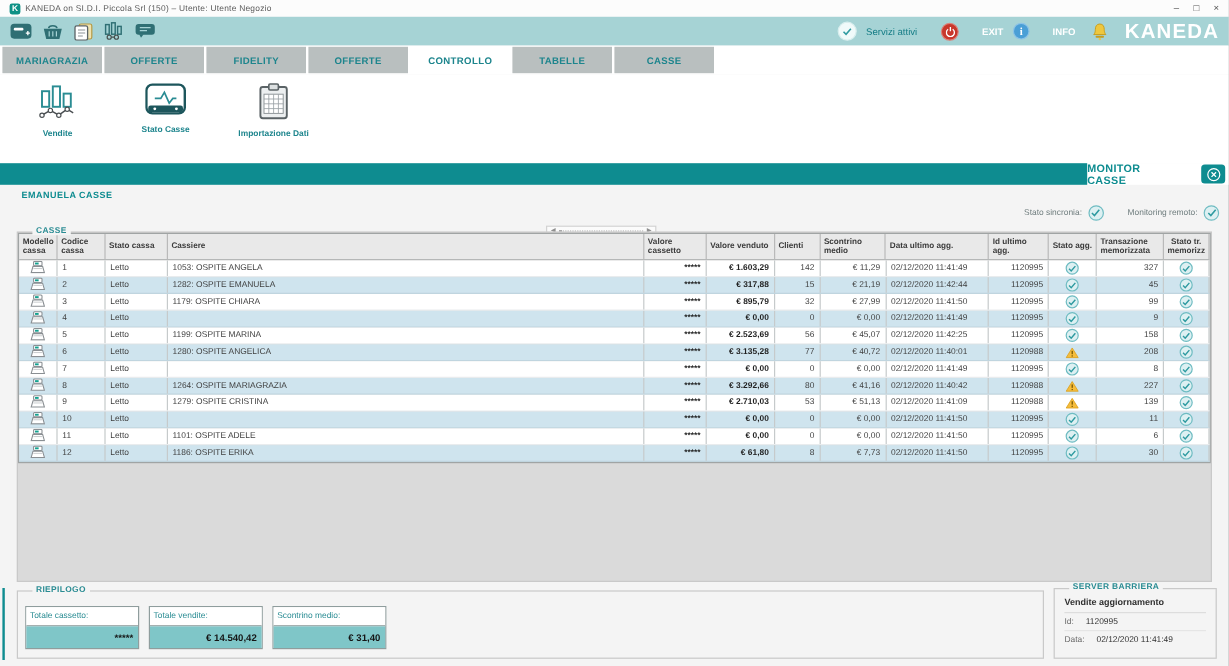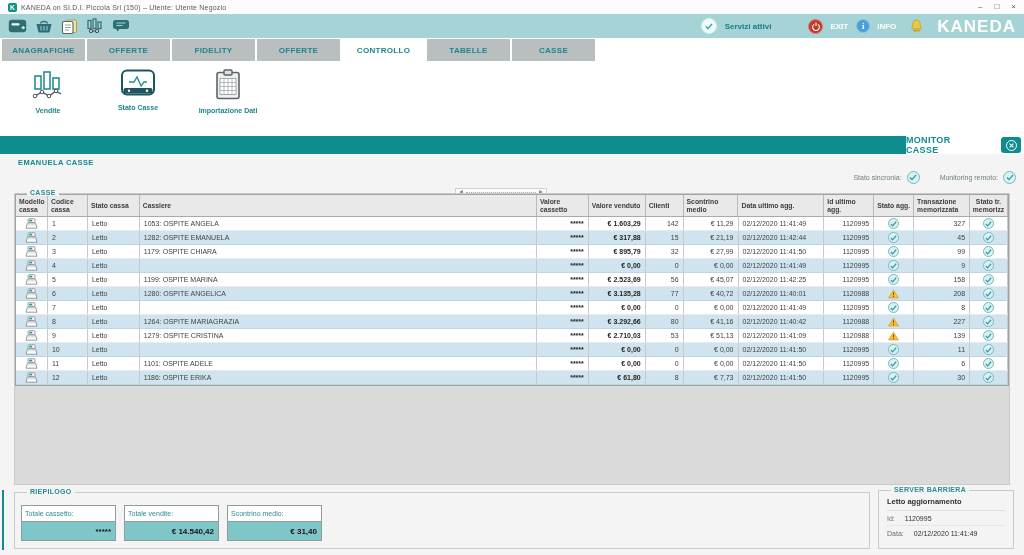--- a/index.html
+++ b/index.html
@@ -17,22 +17,22 @@
   .win-controls span{cursor:pointer;}
 
   
   .toolbar{position:absolute;left:0;top:14px;width:100%;height:24px;background:#a6d3d5;
            display:flex;align-items:center;justify-content:space-between;padding:0 8px;box-sizing:border-box;}
   .tool-left{display:flex;align-items:center;gap:8px;}
   .tool-btn{height:18px;display:flex;align-items:center;justify-content:center;cursor:pointer;}
   .tool-right{display:flex;align-items:center;gap:8px;}
   .svc-check{width:14px;height:14px;border-radius:50%;background:#f0fafa;border:1px solid #d8eeee;
              display:flex;align-items:center;justify-content:center;}
-  .svc-label{color:#157d86;font-weight:bold;font-size:8px;margin-right:29px;}
-  .pill-btn{display:flex;align-items:center;gap:7px;cursor:pointer;}
+  .svc-label{color:#157d86;font-weight:normal;font-size:8px;margin-right:12px;}
+  .pill-btn{display:flex;align-items:center;gap:19px;cursor:pointer;}
   .exit-icon{width:15px;height:15px;border-radius:50%;background:#c8372b;border:1.5px solid #dc8078;
              display:flex;align-items:center;justify-content:center;box-sizing:border-box;}
   .pill-label{color:#fff;font-weight:bold;font-size:8px;}
   .info-icon{width:14px;height:14px;border-radius:50%;background:#4a9fd6;border:1.5px solid #8cc3e6;
              color:#fff;font-size:9px;font-weight:bold;font-family:"Liberation Serif",serif;
              display:flex;align-items:center;justify-content:center;box-sizing:border-box;}
   .bell-wrap{margin:0 6px;cursor:pointer;display:flex;}
   .brand{color:#fff;font-size:17px;font-weight:800;letter-spacing:1px;line-height:1;}
 
   
@@ -193,21 +193,21 @@
             <path d="M6.5 1 C3.8 1 2.8 3 2.8 5.5 C2.8 8.6 1.4 9.8 1.4 9.8 h10.2 C11.6 9.8 10.2 8.6 10.2 5.5 C10.2 3 9.2 1 6.5 1 Z" fill="#eec73e" stroke="#c79d1d" stroke-width="0.8"></path>
             <rect x="3" y="10.8" width="7" height="1.6" rx="0.8" fill="#c79d1d"></rect>
             <circle cx="6.5" cy="13.6" r="1" fill="#eec73e"></circle>
           </svg>
         </span>
       <span class="brand">KANEDA</span>
     </div>
   </div>
 
   <div class="tabbar">
-      <div class="tab">ANAGRAFICHE</div>
+      <div class="tab">MARIAGRAZIA</div>
       <div class="tab">OFFERTE</div>
       <div class="tab">FIDELITY</div>
       <div class="tab">OFFERTE</div>
       <div class="tab active">CONTROLLO</div>
       <div class="tab">TABELLE</div>
       <div class="tab">CASSE</div>
     </div>
 
   <div class="ribbon">
     <div class="ribbon-items">
@@ -736,21 +736,21 @@
         <div class="sum-box">
           <div class="sum-label">Scontrino medio:</div>
           <div class="sum-value">€ 31,40</div>
         </div>
       </div>
   </div>
 
   <div class="groupbox" id="server-box">
     <span class="legend">SERVER BARRIERA</span>
     <div class="server-inner">
-      <div class="server-title">Letto aggiornamento</div>
+      <div class="server-title">Vendite aggiornamento</div>
       <div class="server-row">
         <span>Id:</span>
         <span class="server-val">1120995</span>
       </div>
       <div class="server-row">
         <span>Data:</span>
         <span class="server-val">02/12/2020 11:41:49</span>
       </div>
     </div>
   </div>

